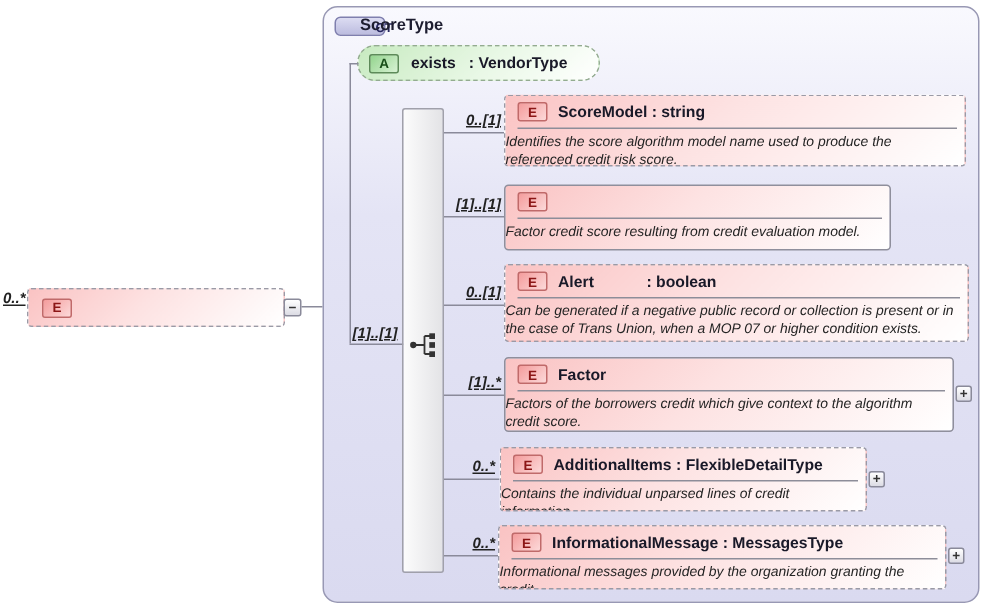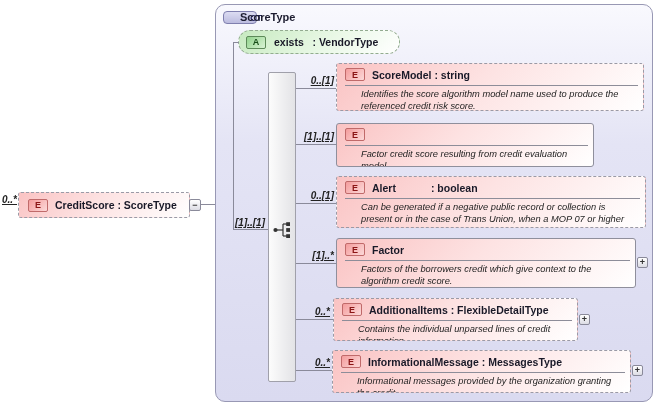--- a/index.html
+++ b/index.html
@@ -7,21 +7,21 @@
     font-family:"Liberation Sans",sans-serif;overflow:hidden;}
   .hline{position:absolute;height:1px;background:#8a8a9a;}
   .vline{position:absolute;width:1px;background:#8a8a9a;}
   .card{position:absolute;font-size:10px;font-style:italic;font-weight:700;color:#222;white-space:nowrap;text-decoration:underline;}
   .box{position:absolute;border-radius:3px;background:linear-gradient(135deg,#fac3c3 0%,#fde2e2 45%,#ffffff 100%);box-sizing:border-box;overflow:hidden;}
   .box.dashed{border:1px dashed #9a9aa6;}
   .box.solid{border:1px solid #8f8f9c;}
   .hdr{display:flex;align-items:center;gap:7px;padding:4px 8px 0 8px;}
   .lbl{font-size:10.5px;font-weight:700;color:#191928;white-space:pre;}
   .sep{border-top:1px solid #8d8d99;margin:4px 5px 2px 8px;}
-  .ann{font-size:9.3px;font-style:italic;color:#242424;line-height:1.28;padding:1px 8px 4px 24px;}
+  .ann{font-size:9.3px;font-style:italic;color:#242424;line-height:1.28;padding:1px 8px 4px 0;}
   .eicon{width:20px;height:13px;flex:0 0 20px;border:1px solid #c06a6a;border-radius:2px;
     background:linear-gradient(135deg,#f49c9c,#fcd9d9);color:#8b1616;font-size:9px;font-weight:700;
     display:flex;align-items:center;justify-content:center;box-sizing:border-box;}
   .aicon{width:20px;height:13px;flex:0 0 20px;border:1px solid #5d8a59;border-radius:2px;
     background:linear-gradient(135deg,#93d48d,#d8f2d4);color:#184d18;font-size:9px;font-weight:700;
     display:flex;align-items:center;justify-content:center;box-sizing:border-box;}
   .handle{position:absolute;width:12px;height:12px;box-sizing:border-box;border:1px solid #8a8a9a;border-radius:2px;
     background:linear-gradient(180deg,#ffffff,#dcdce4);color:#333;font-size:9px;line-height:10px;text-align:center;font-weight:700;}
   .container{position:absolute;left:215px;top:4px;width:438px;height:398px;border:1px solid #9898b4;border-radius:10px;
     background:linear-gradient(180deg,#f9f9fe 0%,#e4e4f5 35%,#dadaf0 100%);box-sizing:border-box;}
@@ -38,21 +38,20 @@
 </head>
 <body>
 
 <div class="canvas">
 
   <div class="card" style="left:2px;top:194px;">0..*</div>
   <div class="box dashed rootbox">
     <span class="eicon">
         <span>E</span>
       </span>
-    <span class="lbl">CreditScore : ScoreType</span>
   </div>
   <div class="handle" style="left:189px;top:199px;">−</div>
   <div class="hline" style="left:201px;top:204px;width:14px;"></div>
 
   <div class="container">
     <div class="ctbadge">
         <span>CT</span>
       </div>
     <div class="cttitle">ScoreType</div>
 

